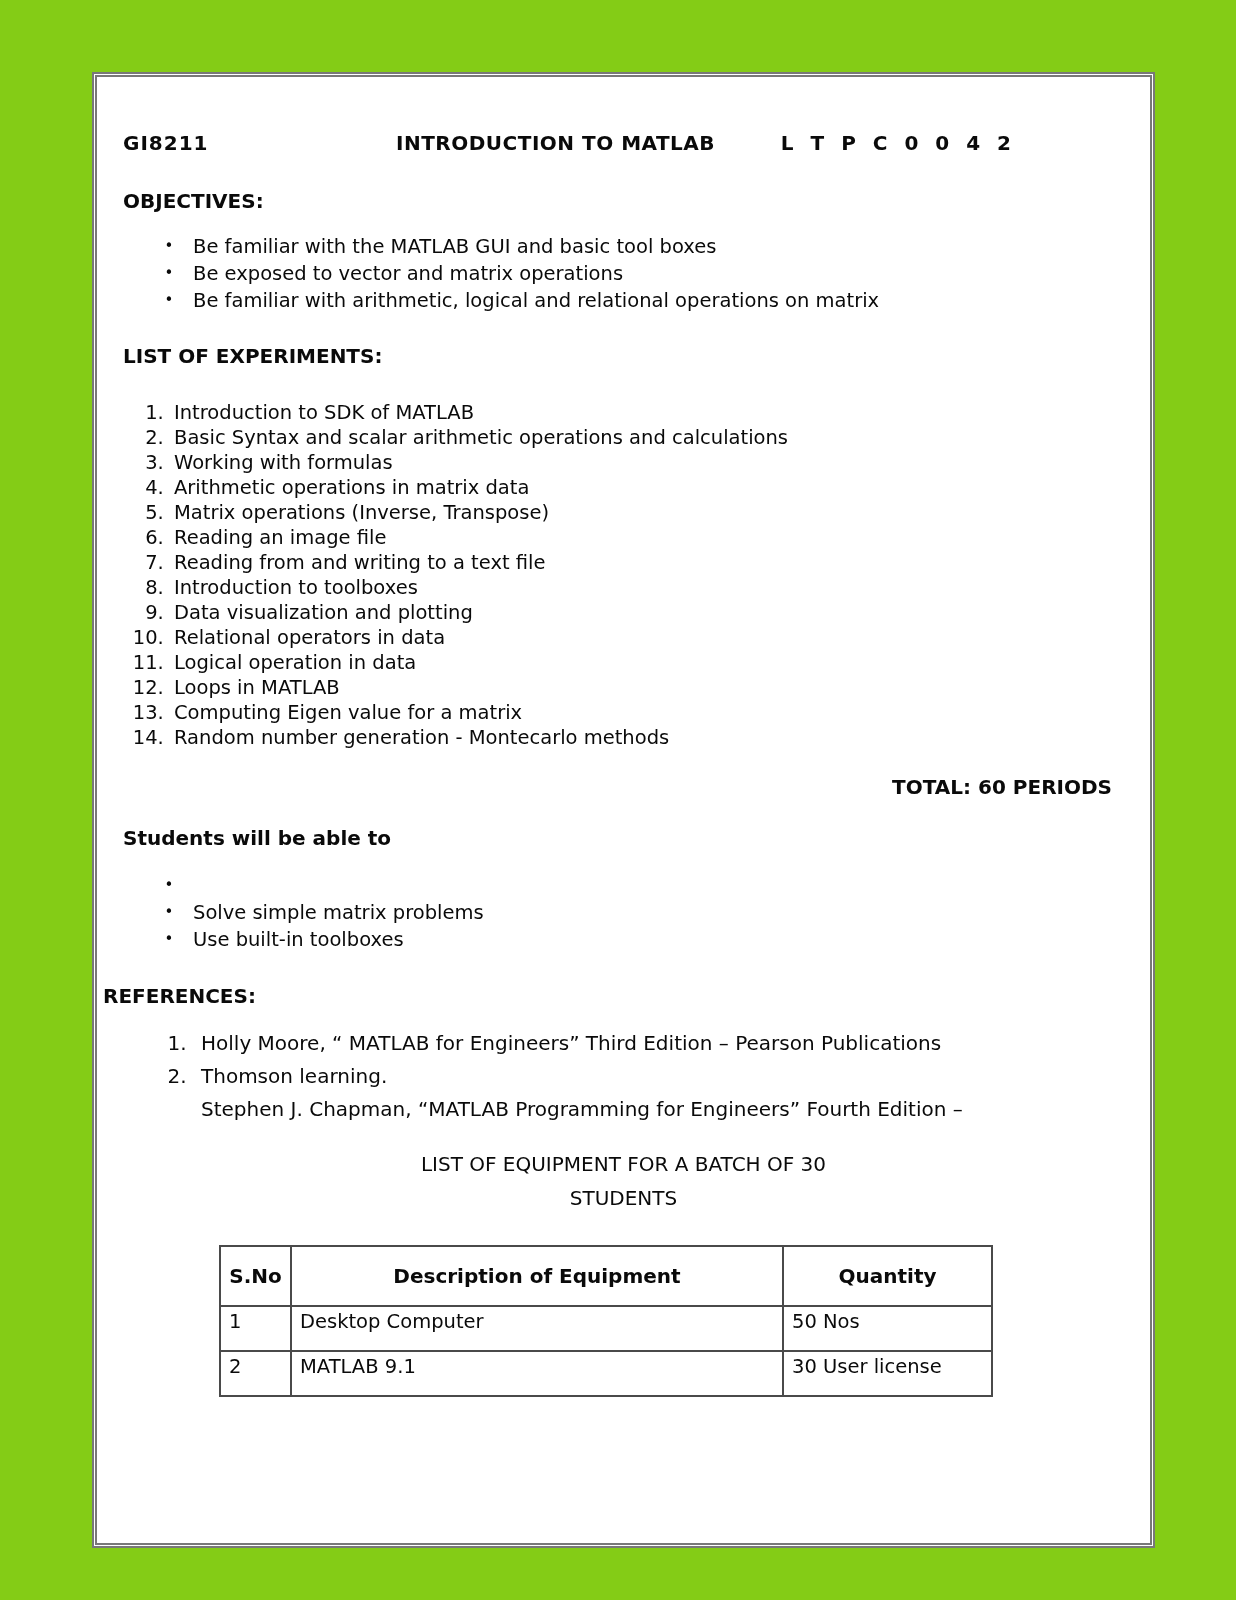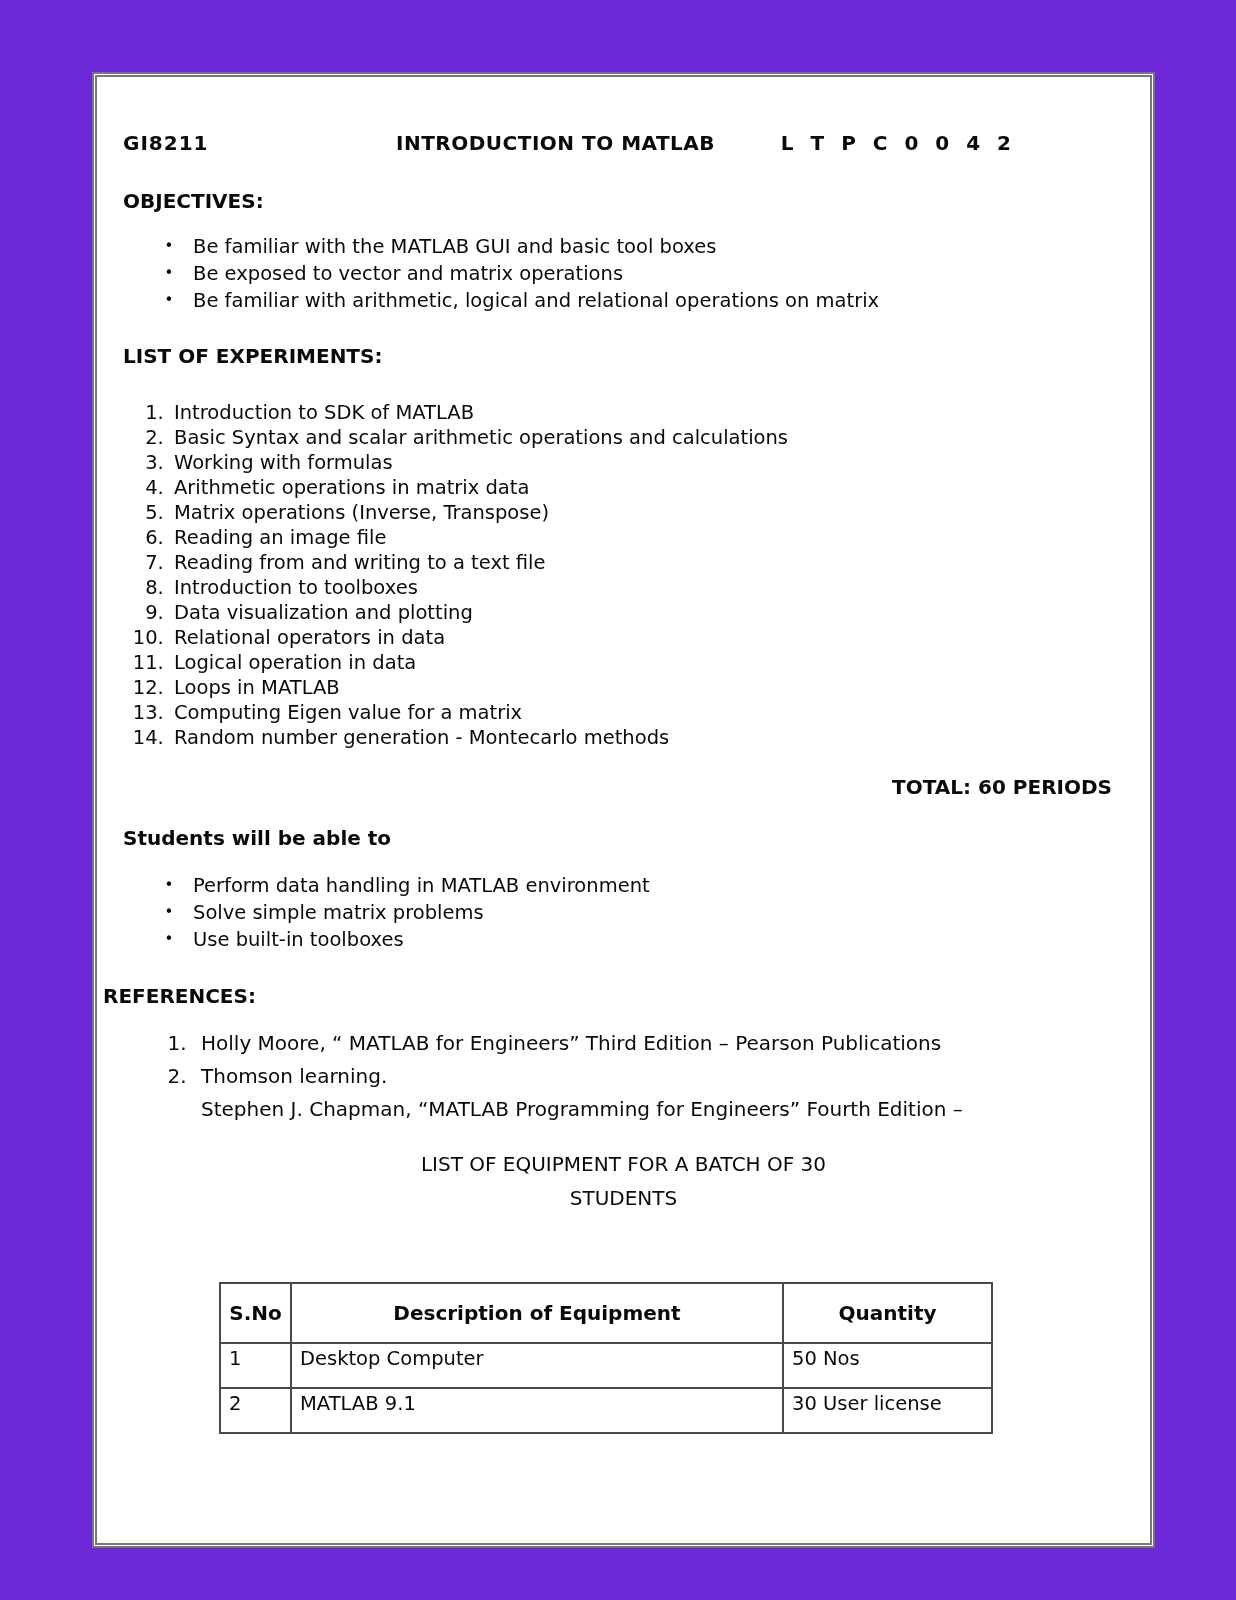--- a/index.html
+++ b/index.html
@@ -5,21 +5,21 @@
   * { margin: 0; padding: 0; box-sizing: border-box; }
   html, body {
     background: #ffffff;
     font-family: "DejaVu Sans", "Liberation Sans", sans-serif;
     color: #0a0a0a;
   }
   .canvas {
     position: relative;
     width: 1236px;
     height: 1600px;
-    background: #6d28d9;
+    background: #84cc16;
     overflow: hidden;
   }
   .page {
     position: absolute;
     left: 92px;
     top: 72px;
     width: 1063px;
     height: 1476px;
     border: 5px double #787878;
     background: #ffffff;
@@ -100,21 +100,21 @@
   .equip-title {
     margin-top: 21px;
     text-align: center;
     font-weight: normal;
     font-size: 20px;
     line-height: 34px;
     padding-right: 26px;
   }
   .equip-title span { display: block; }
   table.equip-table {
-    margin-top: 67px;
+    margin-top: 30px;
     margin-left: 96px;
     width: 772px;
     border-collapse: collapse;
     table-layout: fixed;
     border-radius: 30px;
   }
   table.equip-table col.c-sno  { width: 71px; }
   table.equip-table col.c-desc { width: 492px; }
   table.equip-table col.c-qty  { width: 209px; }
   table.equip-table th, table.equip-table td {
@@ -182,21 +182,20 @@
       <li>Computing Eigen value for a matrix</li>
       <li>Random number generation - Montecarlo methods</li>
     </ol>
     <div class="total-line">TOTAL: 60 PERIODS</div>
 
     <div class="h-bold outcomes-sub">Students will be able to</div>
 
     <div class="bullets outcomes-b">
       <div class="bullet-row">
         <span class="bullet-dot">•</span>
-        <span class="bullet-text">Perform data handling in MATLAB environment</span>
       </div>
       <div class="bullet-row">
         <span class="bullet-dot">•</span>
         <span class="bullet-text">Solve simple matrix problems</span>
       </div>
       <div class="bullet-row">
         <span class="bullet-dot">•</span>
         <span class="bullet-text">Use built-in toolboxes</span>
       </div>
     </div>

